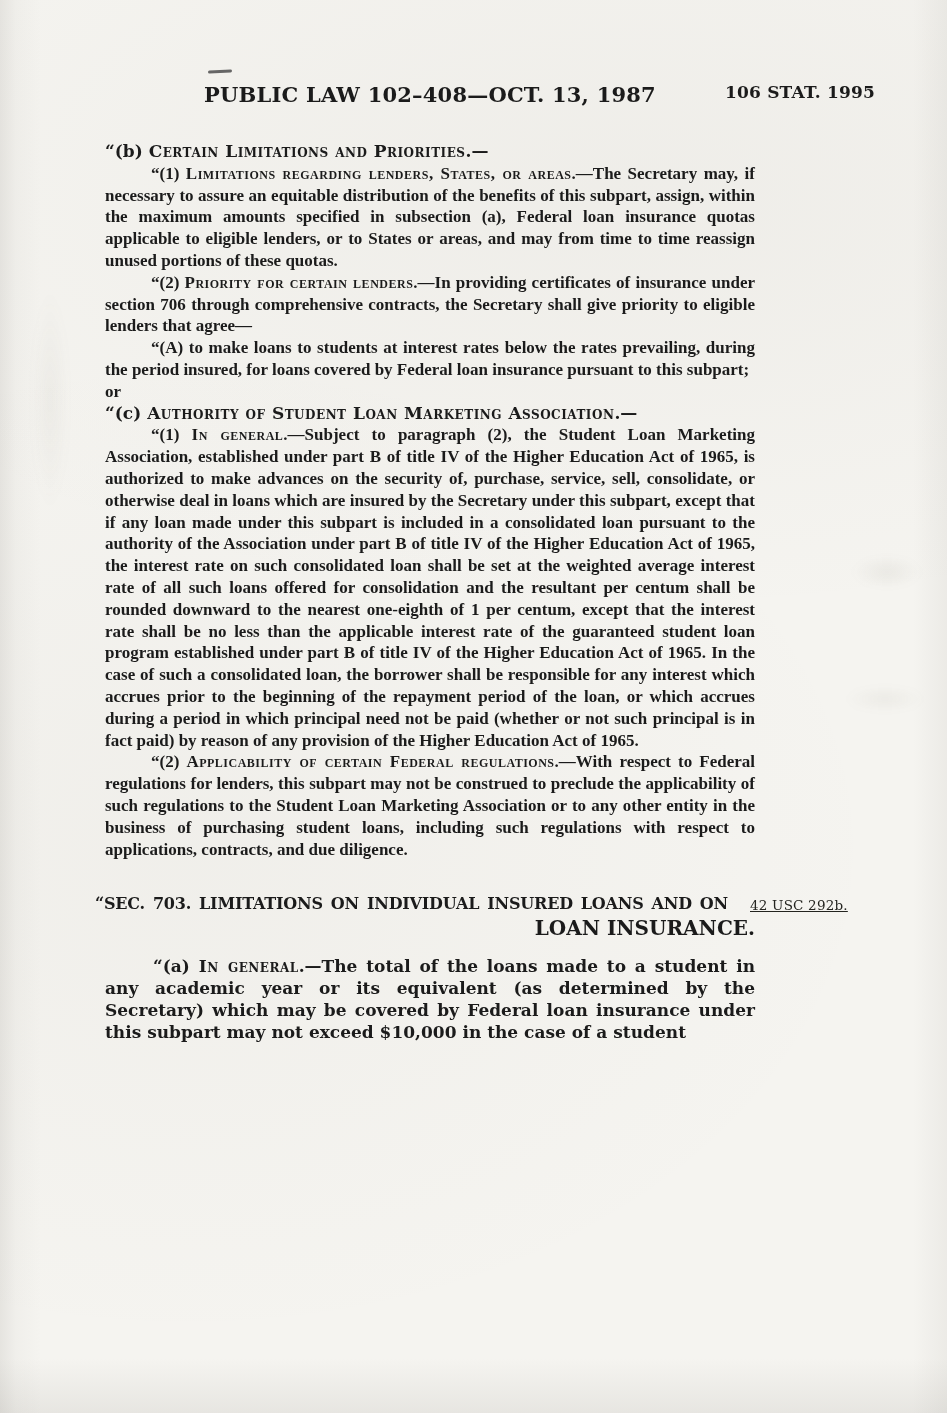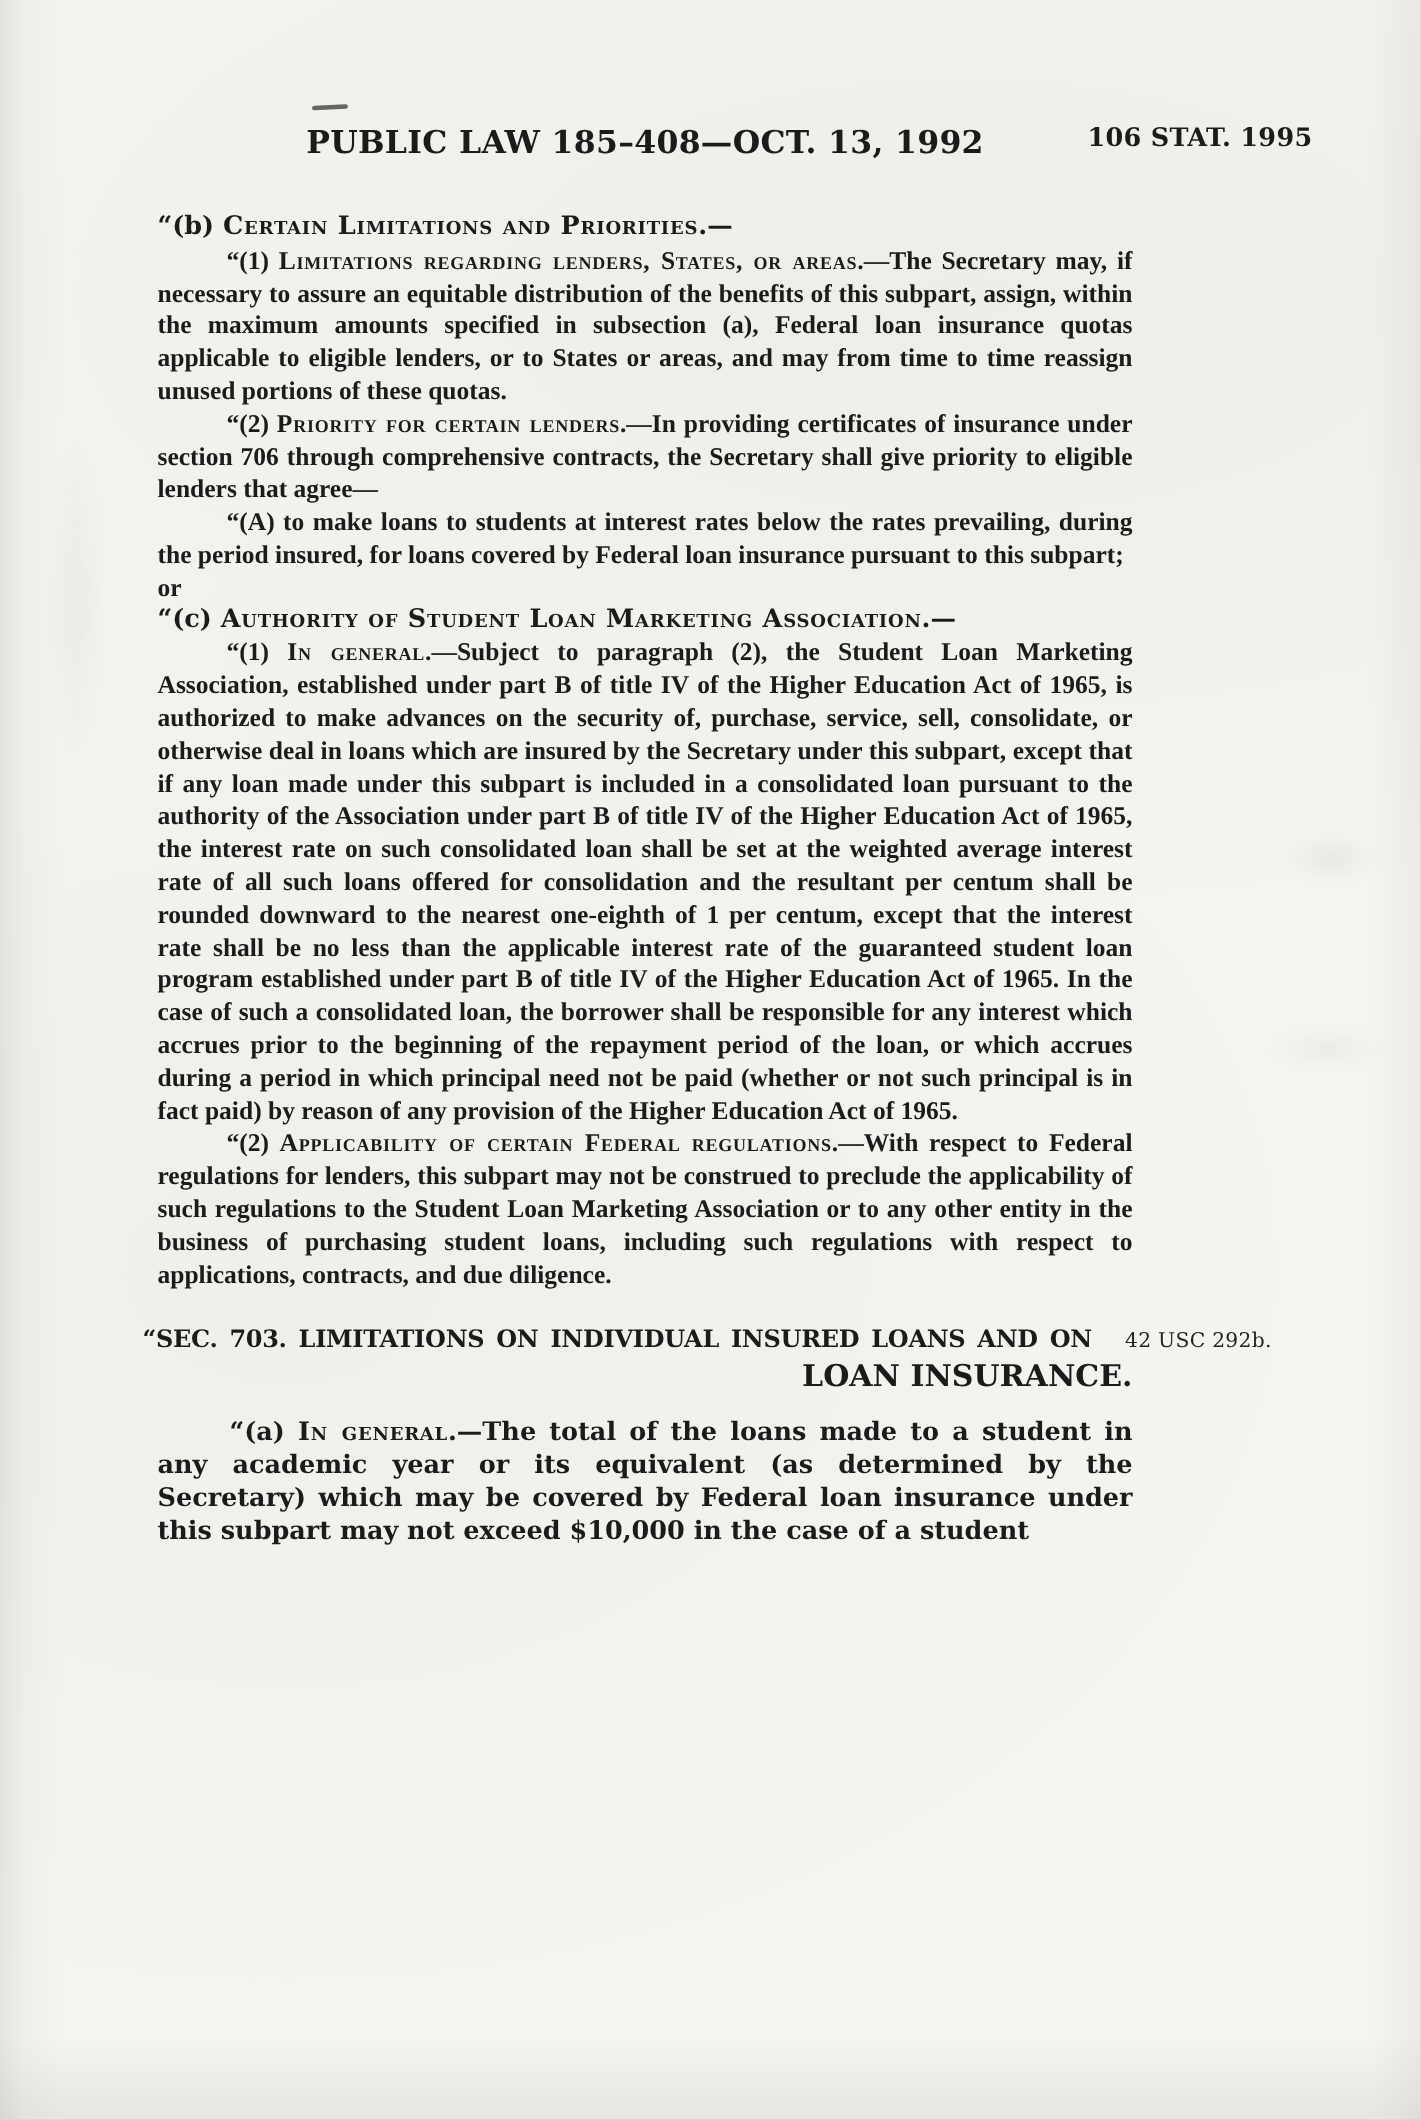--- a/index.html
+++ b/index.html
@@ -39,55 +39,55 @@
     position: absolute; top: 141px; left: 105px; width: 650px;
     font-size: 17px; line-height: 21.8px; text-align: justify;
   }
   .body-col p { margin: 0; }
   .b-block  { margin-left: 28px; }   
   .sub-block{ margin-left: 62px; }   
   .fi  { text-indent: 46px; font-family: Liberation Serif, serif; }        
   .fi2 { text-indent: 48px; }        
   .sc  { font-variant: small-caps; letter-spacing: 0.5px; }
   
-  .sec { position: relative; margin-top: 20px; margin-bottom: 15px; }
+  .sec { position: relative; margin-top: 31px; margin-bottom: 15px; }
   .sec-line1 {
     display: block; width: 633px; margin-left: -10px;
     font-size: 16px; line-height: 25px; letter-spacing: -0.2px;
     text-align: justify; text-align-last: justify;
   }
   .sec-line2 {
     display: block; margin-left: 122px; font-size: 20px; line-height: 25px;
     text-align: right;
   }
   .margin-note {
     position: absolute; left: 645px; top: 4px; width: 140px;
     font-size: 13.5px; font-weight: 400; letter-spacing: 0.2px;
-    text-align: left; white-space: nowrap; color: #24241f;
+    text-align: left; white-space: nowrap; color: #24241f; text-decoration: underline;
   }
   
   .bleed { position: absolute; filter: blur(3px); pointer-events: none; }
   .bleed-1 { left: 852px; top: 555px; width: 70px; height: 34px;
              background: radial-gradient(closest-side, rgba(100,95,82,0.07), rgba(0,0,0,0)); }
   .bleed-2 { left: 845px; top: 685px; width: 80px; height: 28px;
              background: radial-gradient(closest-side, rgba(100,95,82,0.06), rgba(0,0,0,0)); }
   .bleed-3 { left: 30px; top: 290px; width: 40px; height: 220px;
              background: radial-gradient(closest-side, rgba(100,95,82,0.05), rgba(0,0,0,0)); }
 </style>
 </head>
 <body>
 
 <div class="page">
 
   <div class="scan-dash"></div>
   <div class="bleed bleed-1"></div>
   <div class="bleed bleed-2"></div>
   <div class="bleed bleed-3"></div>
 
-  <div class="header-title">PUBLIC LAW 185–408—OCT. 13, 1992</div>
+  <div class="header-title">PUBLIC LAW 102–408—OCT. 13, 1987</div>
   <div class="header-stat">106 STAT. 1995</div>
 
   <div class="body-col">
 
     <p class="b-block"><span>“(b) </span><span class="sc">Certain Limitations and Priorities</span><span>.—</span></p>
 
     <p class="b-block fi"><span>“(1) </span><span class="sc">Limitations regarding lenders, States, or areas</span><span>.—The Secretary may, if necessary to assure an equitable distribution of the benefits of this subpart, assign, within the maximum amounts specified in subsection (a), Federal loan insurance quotas applicable to eligible lenders, or to States or areas, and may from time to time reassign unused portions of these quotas.</span></p>
 
     <p class="b-block fi"><span>“(2) </span><span class="sc">Priority for certain lenders</span><span>.—In providing certificates of insurance under section 706 through comprehensive contracts, the Secretary shall give priority to eligible lenders that agree—</span></p>
 

